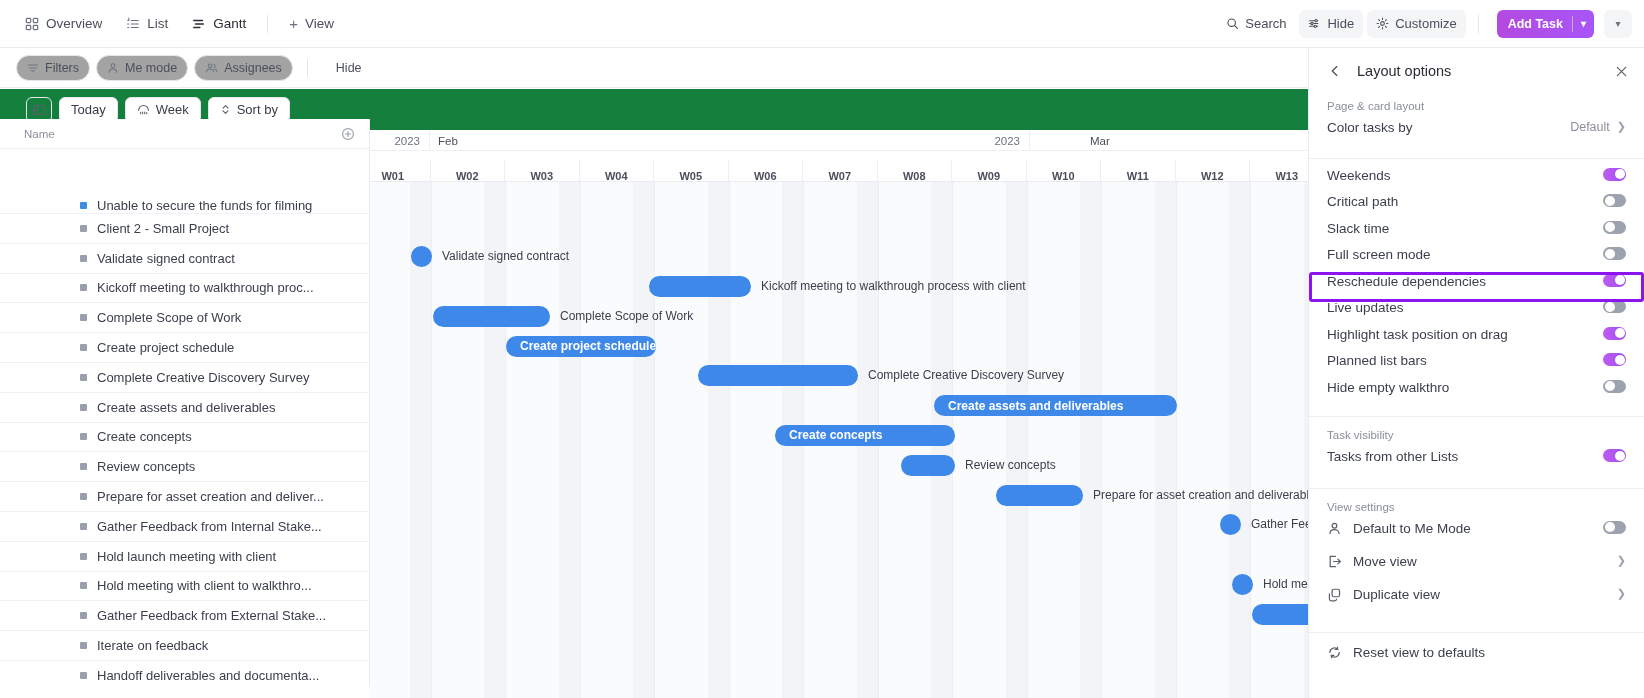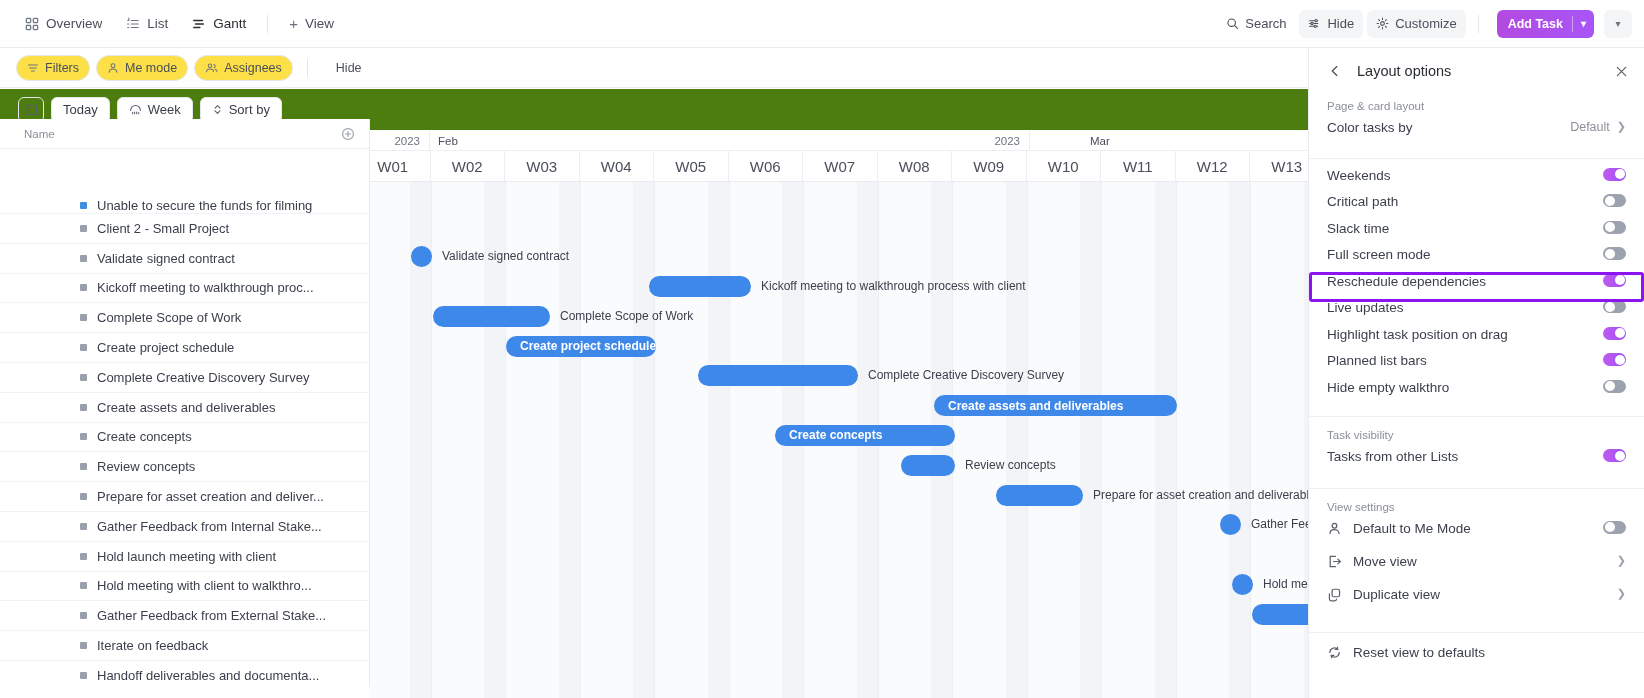--- a/index.html
+++ b/index.html
@@ -56,29 +56,29 @@
   
   .filterbar {
     position: absolute; top: 48px; left: 0; width: 1308px; height: 40px;
     border-bottom: 1px solid #e9ebf0; background: #fff;
     display: flex; align-items: center; padding-left: 16px; gap: 6px;
   }
   .pill {
     display: flex; align-items: center; gap: 6px;
     height: 26px; padding: 0 10px; border: 1px solid #e4e6eb;
     border-radius: 13px; font-size: 12.5px; color: #4b4f5b; cursor: pointer;
-    background:#fde047;
+    background:#a3a3a3;
   }
   .plain-btn { height:26px; padding:0 8px; font-size:12.5px; color:#4b4f5b; display:flex; align-items:center; cursor:pointer; margin-left:6px;}
 
   
   .subbar {
     position: absolute; top: 89px; left: 0; width: 1308px; height: 41px;
-    background: #4d7c0f; display: flex; align-items: center;
-    padding-left: 18px; gap: 7px;
+    background: #15803d; display: flex; align-items: center;
+    padding-left: 26px; gap: 7px;
   }
   .sq-btn {
     width: 26px; height: 26px; border: 1px solid #e4e6eb; border-radius: 6px;
     display: flex; align-items: center; justify-content: center; cursor: pointer;
   }
   .tb-btn {
     display:flex; align-items:center; gap:6px;
     height: 26px; padding: 0 11px; border: 1px solid #e4e6eb;
     border-radius: 6px; font-size: 13px; color: #383d47; cursor: pointer; background:#fff;
   }
@@ -115,23 +115,23 @@
   .gantt-head { position:absolute; top:0; left:0; width:938px; height:52px; }
   .month-row { position: relative; height: 21px; background:#fff; border-bottom:1px solid #eceef2;}
   .month-cell {
     position: absolute; top: 0; height: 21px;
     font-size: 11.5px; color: #4b4f5b; display: flex; align-items: center;
     padding-left: 8px; border-right: 1px solid #eceef2;
   }
   .month-cell .yr { position: absolute; right: 9px; color:#6b7280; font-size:11.5px;}
   .week-row { position: relative; height: 31px; background:#fff; border-bottom:1px solid #e9ebf0;}
   .week-cell {
-    position: absolute; top: 0; height: 31px;
+    position: absolute; top: 9px; height: 31px;
     display: flex; align-items: center; justify-content: center;
-    font-size: 15px; color: #4b4f5b; border-right: 1px solid #eceef2;
+    font-size: 11px; color: #4b4f5b; border-right: 1px solid #eceef2; font-weight: bold;
   }
   .gantt-body { position:absolute; top:52px; left:0; width:938px; height:516px; }
   .vline { position:absolute; top:0; bottom:0; width:1px; background:#eceef2; }
   .weekend { position:absolute; top:0; bottom:0; background:#f3f4f7; }
   .bar {
     position: absolute; height: 21px; border-radius: 11px;
     background: #3d88e8; display: flex; align-items: center;
     padding: 0 14px; color: #fff; font-size: 12px; font-weight: 700;
     white-space: nowrap; cursor: pointer;
   }

